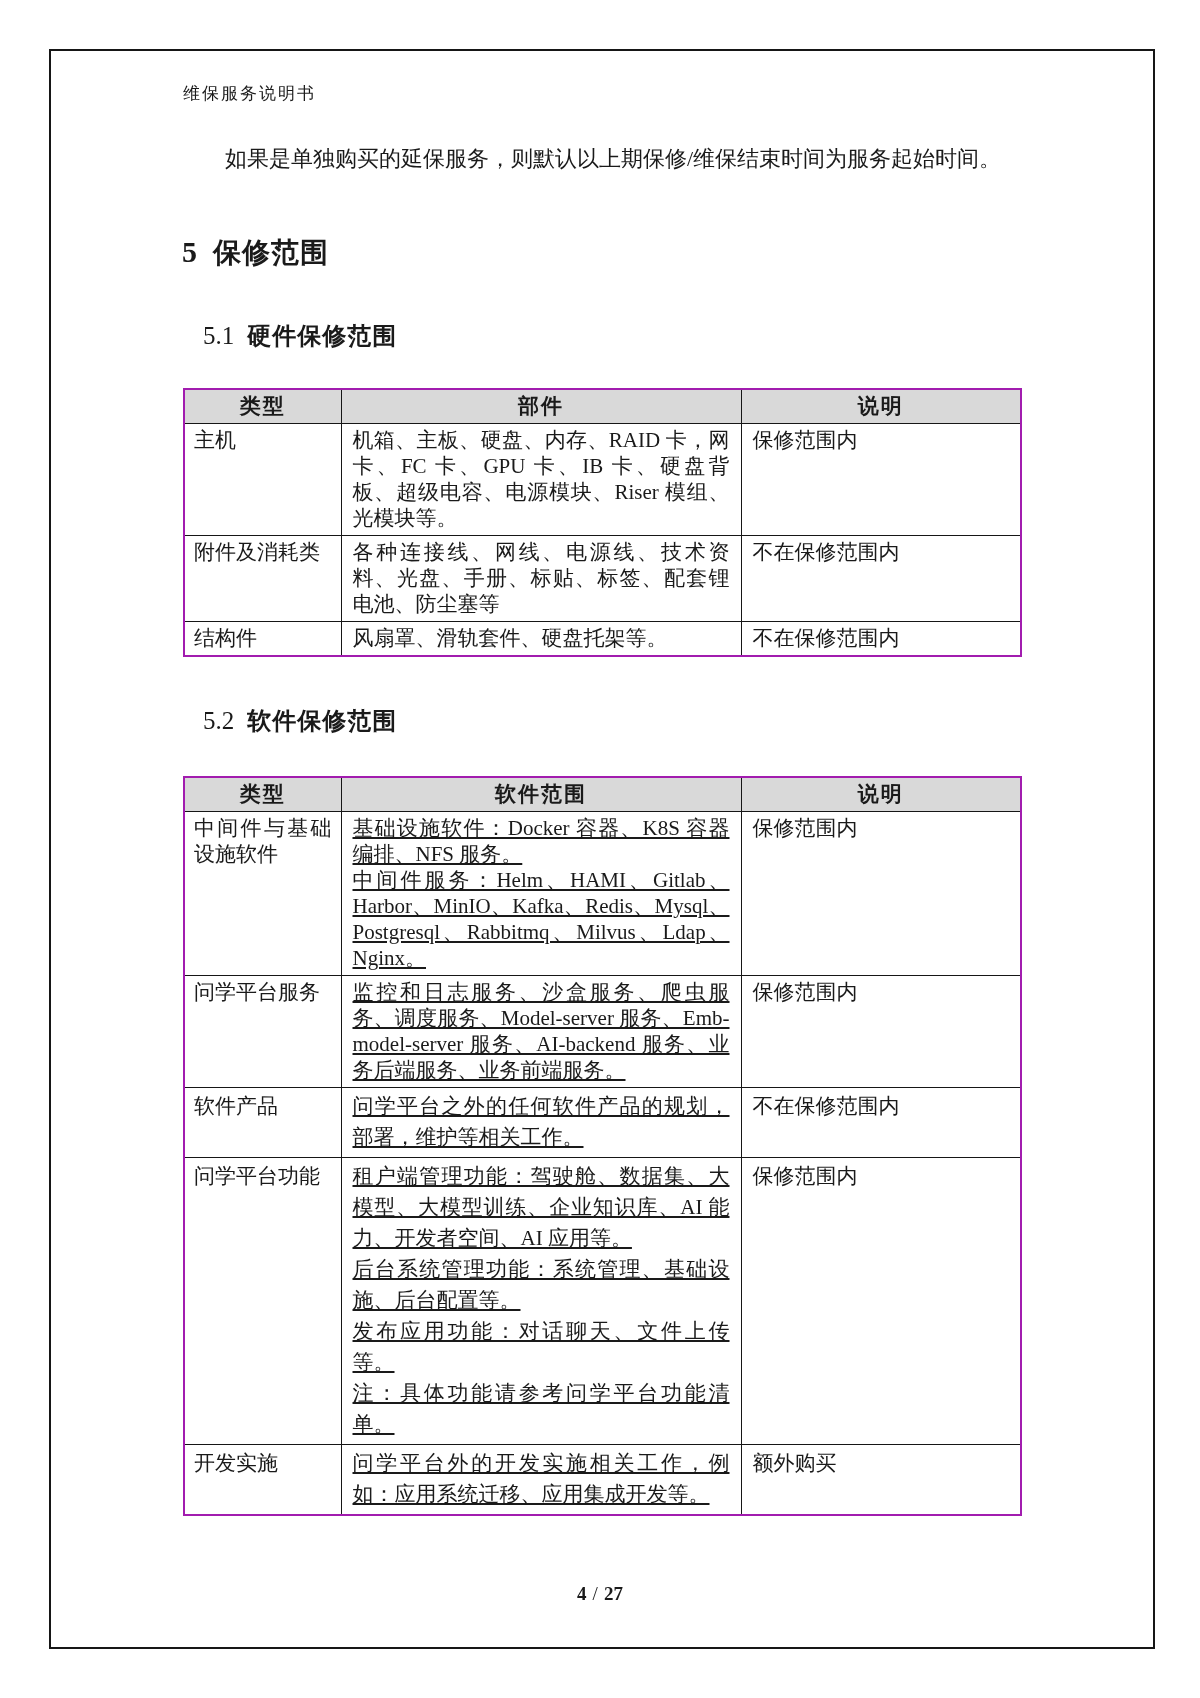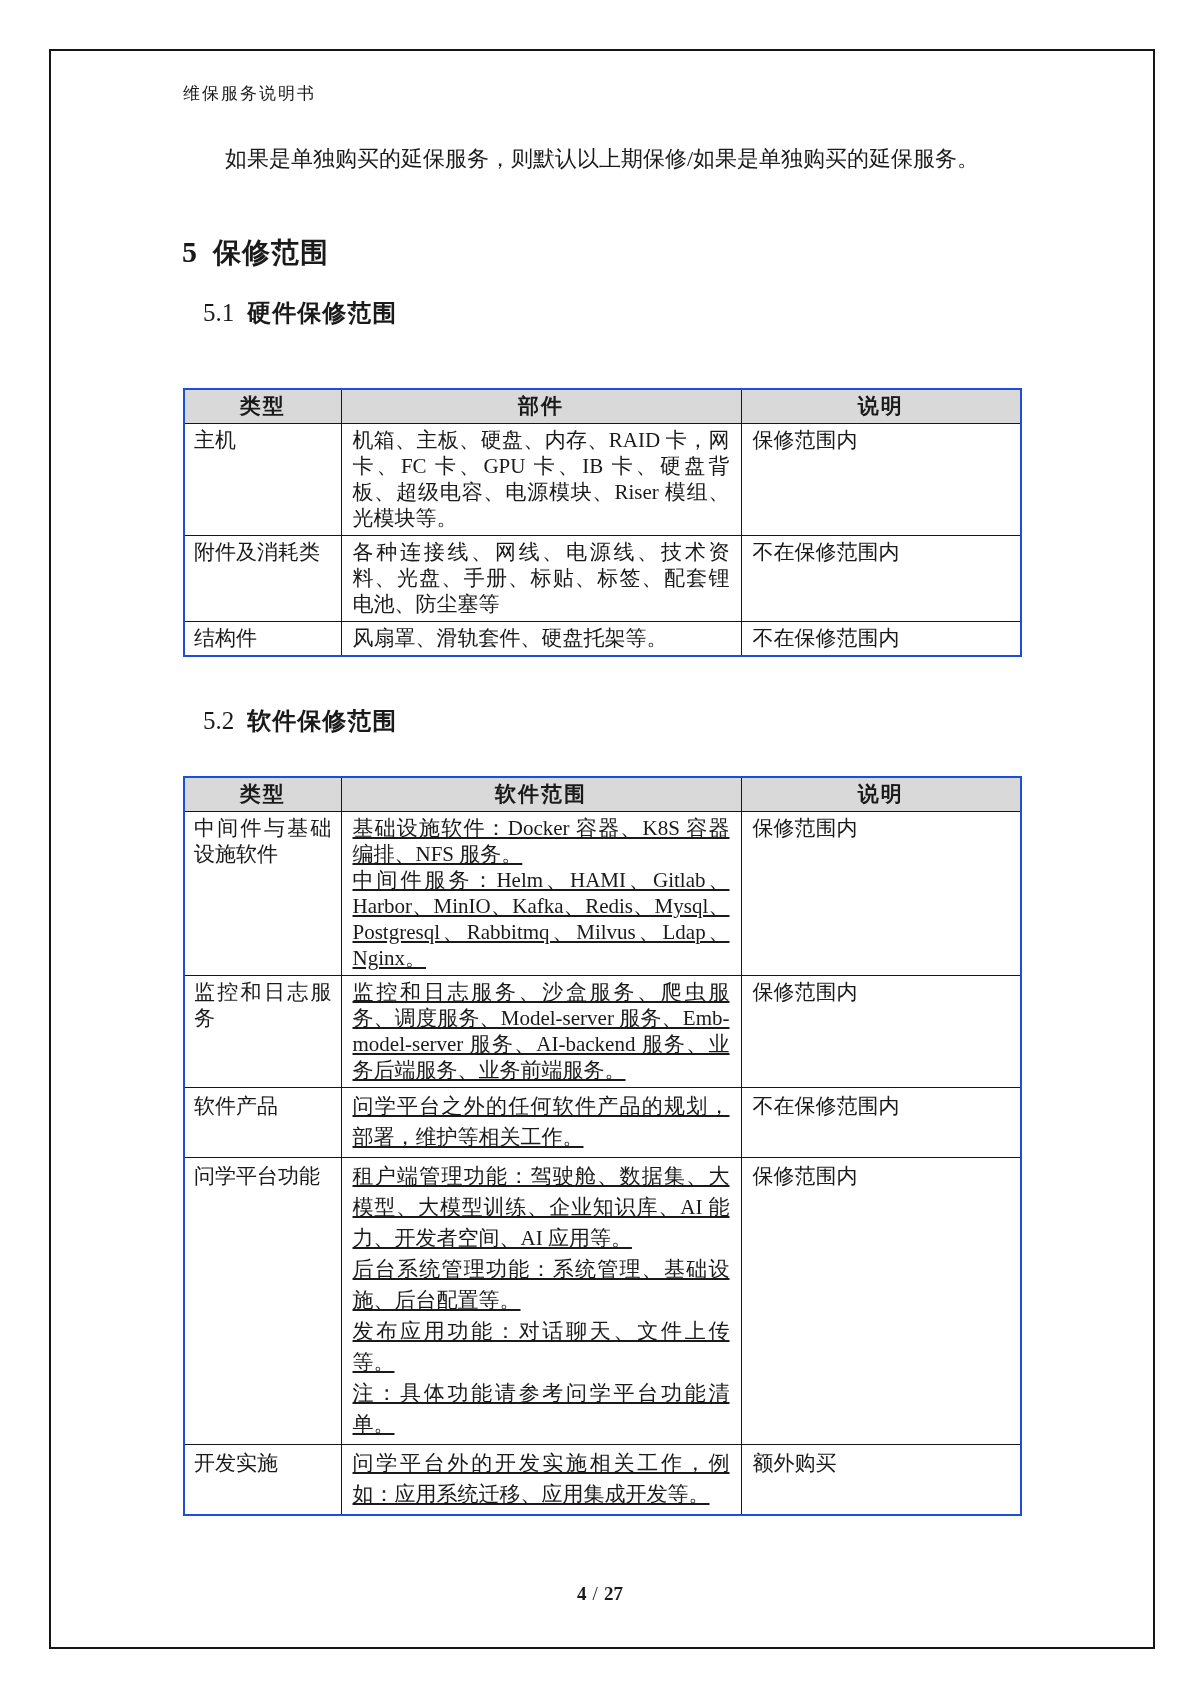--- a/index.html
+++ b/index.html
@@ -70,31 +70,31 @@
     font-weight: 400;
     font-size: 25px;
     margin-right: 13px;
   }
   .h2 .ttl {
     font-family: "Liberation Sans", "DejaVu Sans", sans-serif;
     font-weight: 700;
     font-size: 24px;
     letter-spacing: 1px;
   }
-  .h2-51 { top: 297px; left: 203px; }
+  .h2-51 { top: 320px; left: 203px; }
   .h2-52 { top: 705px; left: 203px; }
 
   table.doc-table {
     position: absolute;
     left: 183px;
     width: 837px;
     border-collapse: collapse;
     table-layout: fixed;
     font-size: 21px;
-    border: 2px solid #1d4ed8;
+    border: 2px solid #a21caf;
   }
   #hardware-table { top: 388px; }
   #software-table { top: 776px; }
   .doc-table th, .doc-table td {
     border: 1px solid #161616;
     vertical-align: top;
     box-sizing: border-box;
   }
   .doc-table th {
     background: #d9d9d9;
@@ -135,21 +135,21 @@
     padding: 0 6px;
   }
 </style>
 </head>
 <body>
 
 <div class="page-frame"></div>
 
 <div class="doc-header">维保服务说明书</div>
 
-<div class="intro">如果是单独购买的延保服务，则默认以上期保修/如果是单独购买的延保服务。</div>
+<div class="intro">如果是单独购买的延保服务，则默认以上期保修/维保结束时间为服务起始时间。</div>
 
 <div class="h1">
   <span class="num">5</span><span class="ttl">保修范围</span>
 </div>
 
 <div class="h2 h2-51">
   <span class="num">5.1</span><span class="ttl">硬件保修范围</span>
 </div>
 
 <table class="doc-table" id="hardware-table">
@@ -200,21 +200,21 @@
   </tr>
   <tr>
     <td class="c1">中间件与基础设施软件</td>
     <td>
       <p>基础设施软件：Docker 容器、K8S 容器编排、NFS 服务。</p>
       <p>中间件服务：Helm、HAMI、Gitlab、Harbor、MinIO、Kafka、Redis、Mysql、Postgresql、Rabbitmq、Milvus、Ldap、Nginx。</p>
     </td>
     <td class="c3">保修范围内</td>
   </tr>
   <tr>
-    <td class="c1">监控和日志服务</td>
+    <td class="c1">问学平台服务</td>
     <td>
       <p>监控和日志服务、沙盒服务、爬虫服务、调度服务、Model-server 服务、Emb-model-server 服务、AI-backend 服务、业务后端服务、业务前端服务。</p>
     </td>
     <td class="c3">保修范围内</td>
   </tr>
   <tr class="loose">
     <td class="c1">软件产品</td>
     <td>
       <p>问学平台之外的任何软件产品的规划，部署，维护等相关工作。</p>
     </td>

